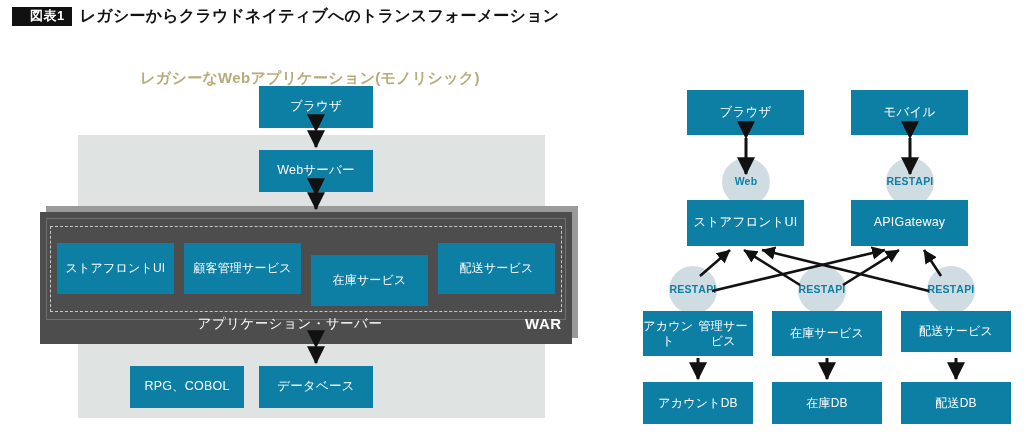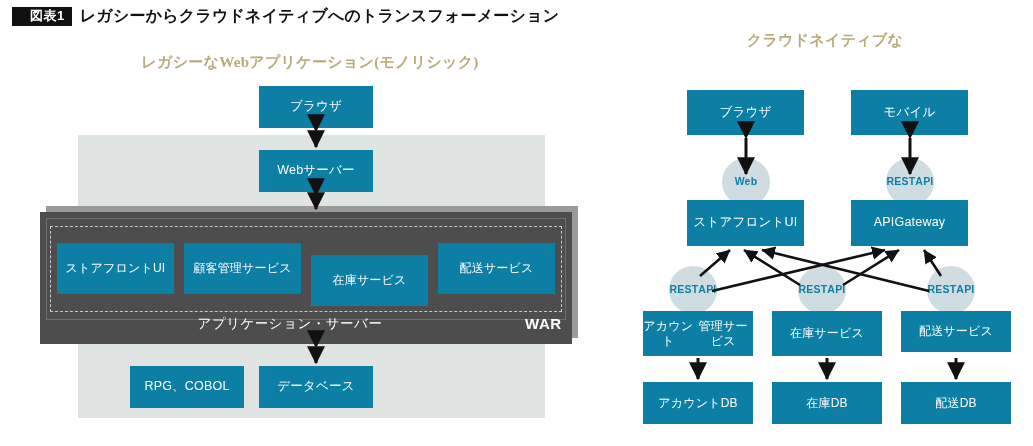--- a/index.html
+++ b/index.html
@@ -16,21 +16,21 @@
     background:#111111;color:#ffffff;font-size:13px;font-weight:700;
     padding:2px 7px 3px 18px;line-height:1.1;letter-spacing:.5px;
   }
   #title-text{color:#111111;font-size:16px;font-weight:700;letter-spacing:.2px;}
 
   
   .sec-head{
     color:#b8ab7a;font-size:15px;font-weight:700;text-align:center;
     line-height:1.35;letter-spacing:.3px;
   }
-  #left-head{left:60px;top:52px;width:500px;font-family:Liberation Serif, serif;}
+  #left-head{left:60px;top:68px;width:500px;}
   #right-head{left:625px;top:30px;width:400px;}
 
   
   .box{
     background:#0e7fa4;color:#ffffff;display:flex;align-items:center;
     justify-content:center;text-align:center;font-size:12.5px;line-height:1.25;
     letter-spacing:.2px;box-sizing:border-box;
   }
   .box.small{font-size:12px;}
 
@@ -132,21 +132,20 @@
     <div>サービス</div>
   </div>
 
 <div class="abs" id="appserver-label">アプリケーション・サーバー</div>
 <div class="abs" id="war-label">WAR</div>
 
 <div class="abs box" id="l-rpg">RPG、COBOL</div>
 <div class="abs box" id="l-db">データベース</div>
 
 <div class="abs sec-head" id="right-head">
-  <div>クラウドネイティブな</div>
 </div>
 
 <div class="abs box" id="r-browser">ブラウザ</div>
 <div class="abs box" id="r-mobile">モバイル</div>
 
 <div class="abs badge" id="b-web">Web</div>
 <div class="abs badge" id="b-rest-top">
     <div>REST</div>
     <div>API</div>
   </div>

